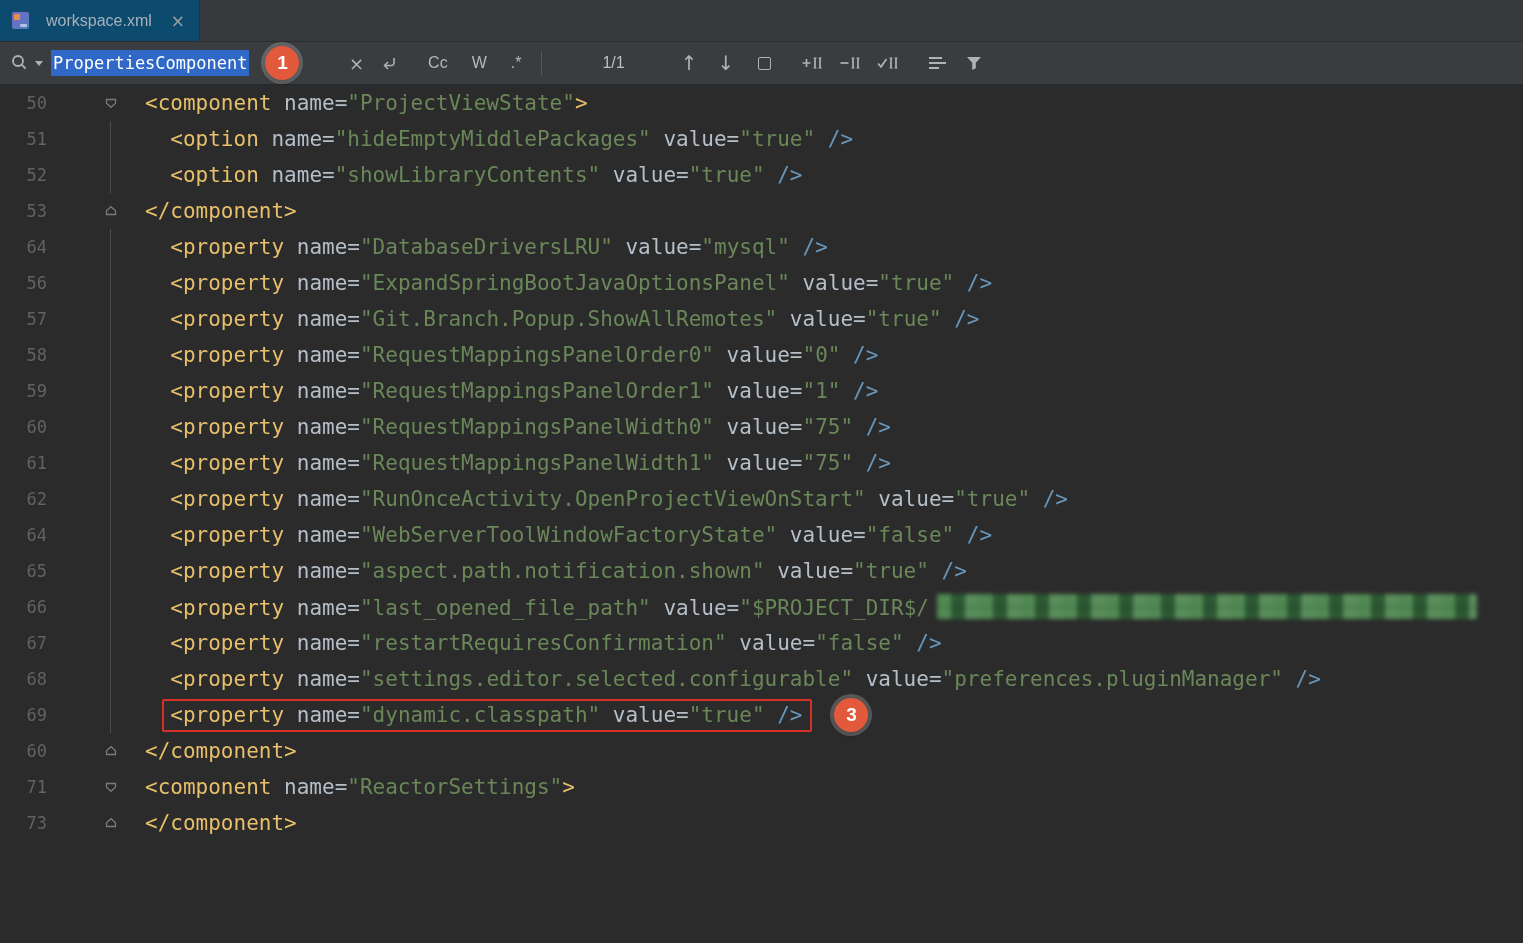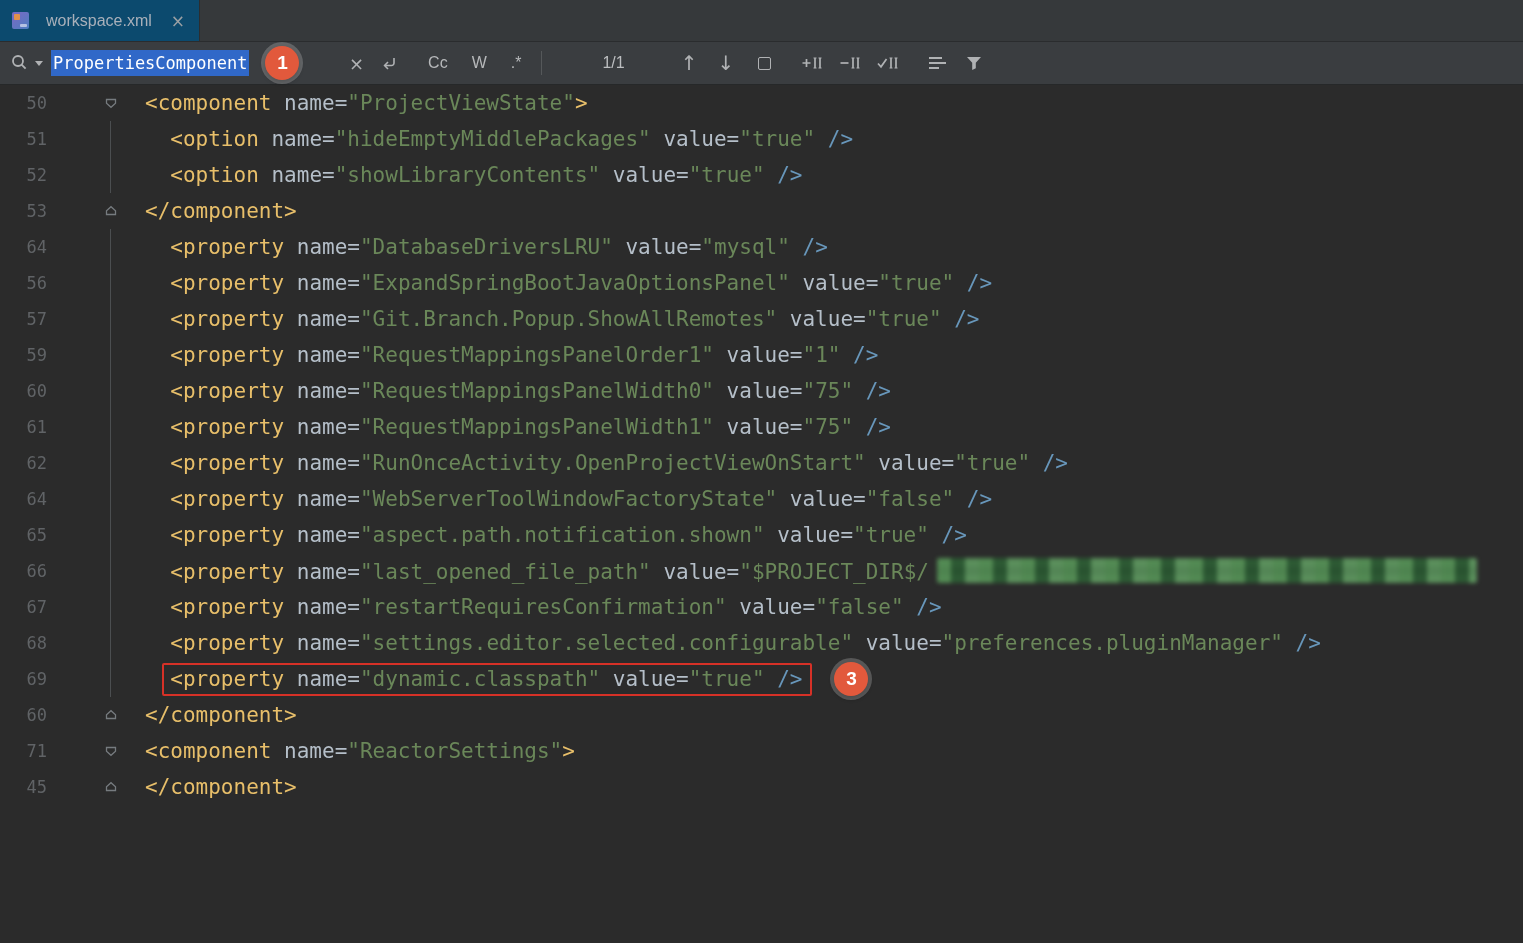--- a/index.html
+++ b/index.html
@@ -175,20 +175,25 @@
           <span class="gutter-num">56</span>
           <span class="gutter-fold guide"></span>
           <span class="code-text"><span>  </span><span class="tok-tag">&lt;property</span><span class="tok-attr"> name=</span><span class="tok-str">"ExpandSpringBootJavaOptionsPanel"</span><span class="tok-attr"> value=</span><span class="tok-str">"true"</span><span class="tok-punct"> /&gt;</span></span>
         </div>
         <div class="code-row">
           <span class="gutter-num">57</span>
           <span class="gutter-fold guide"></span>
           <span class="code-text"><span>  </span><span class="tok-tag">&lt;property</span><span class="tok-attr"> name=</span><span class="tok-str">"Git.Branch.Popup.ShowAllRemotes"</span><span class="tok-attr"> value=</span><span class="tok-str">"true"</span><span class="tok-punct"> /&gt;</span></span>
         </div>
         <div class="code-row">
+          <span class="gutter-num">58</span>
+          <span class="gutter-fold guide"></span>
+          <span class="code-text"><span>  </span><span class="tok-tag">&lt;property</span><span class="tok-attr"> name=</span><span class="tok-str">"RequestMappingsPanelOrder0"</span><span class="tok-attr"> value=</span><span class="tok-str">"0"</span><span class="tok-punct"> /&gt;</span></span>
+        </div>
+        <div class="code-row">
           <span class="gutter-num">59</span>
           <span class="gutter-fold guide"></span>
           <span class="code-text"><span>  </span><span class="tok-tag">&lt;property</span><span class="tok-attr"> name=</span><span class="tok-str">"RequestMappingsPanelOrder1"</span><span class="tok-attr"> value=</span><span class="tok-str">"1"</span><span class="tok-punct"> /&gt;</span></span>
         </div>
         <div class="code-row">
           <span class="gutter-num">60</span>
           <span class="gutter-fold guide"></span>
           <span class="code-text"><span>  </span><span class="tok-tag">&lt;property</span><span class="tok-attr"> name=</span><span class="tok-str">"RequestMappingsPanelWidth0"</span><span class="tok-attr"> value=</span><span class="tok-str">"75"</span><span class="tok-punct"> /&gt;</span></span>
         </div>
         <div class="code-row">
@@ -244,21 +249,21 @@
         <div class="code-row">
           <span class="gutter-num">71</span>
           <span class="gutter-fold">
             <svg width="14" height="14" viewBox="0 0 14 14">
               <path d="M2.5 3.5h9v3.8L7 11.3 2.5 7.3z" fill="none" stroke="#767b7f" stroke-width="1.3"></path>
             </svg>
           </span>
           <span class="code-text"><span class="tok-tag">&lt;component</span><span class="tok-attr"> name=</span><span class="tok-str">"ReactorSettings"</span><span class="tok-tag">&gt;</span></span>
         </div>
         <div class="code-row">
-          <span class="gutter-num">45</span>
+          <span class="gutter-num">73</span>
           <span class="gutter-fold">
             <svg width="14" height="14" viewBox="0 0 14 14">
               <path d="M2.5 10.5h9V6.7L7 2.7 2.5 6.7z" fill="none" stroke="#767b7f" stroke-width="1.3"></path>
             </svg>
           </span>
           <span class="code-text"><span class="tok-tag">&lt;/component&gt;</span></span>
         </div>
       </div>
   </div>
 

